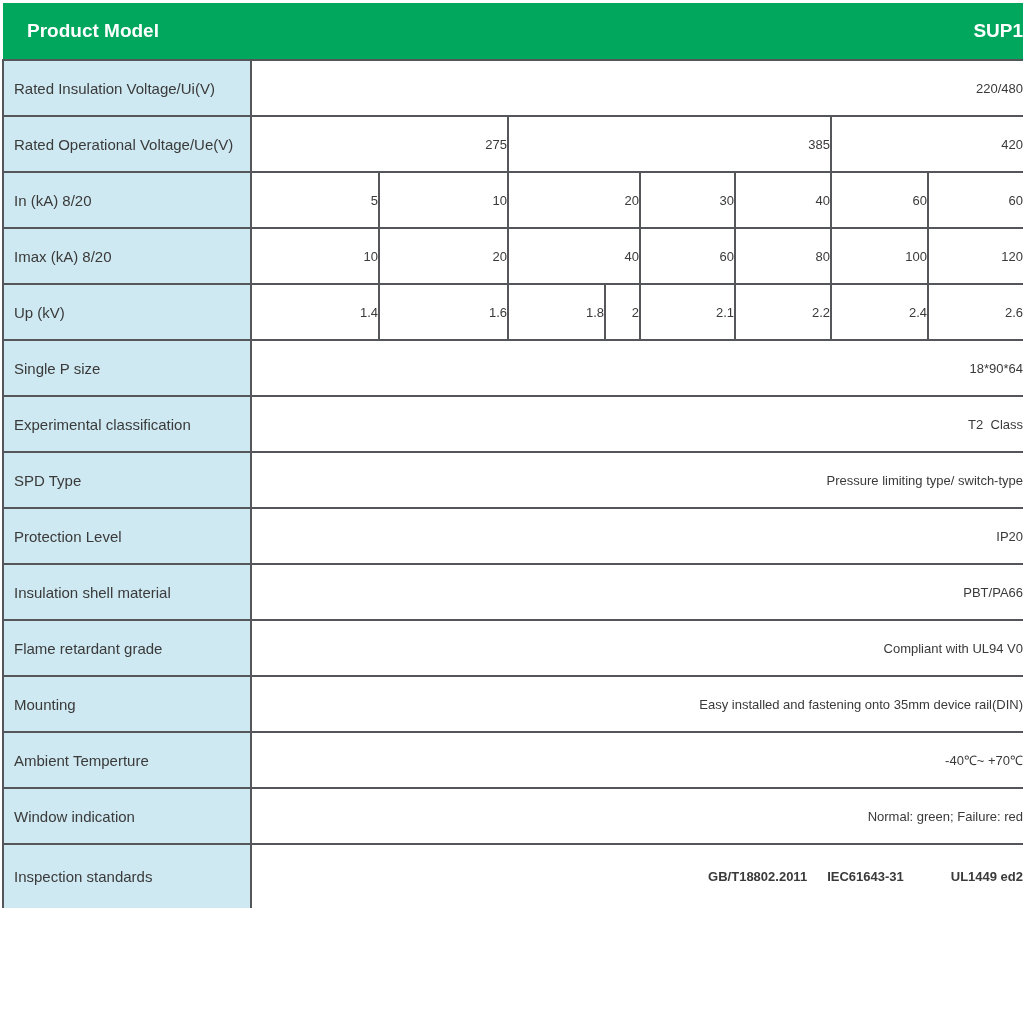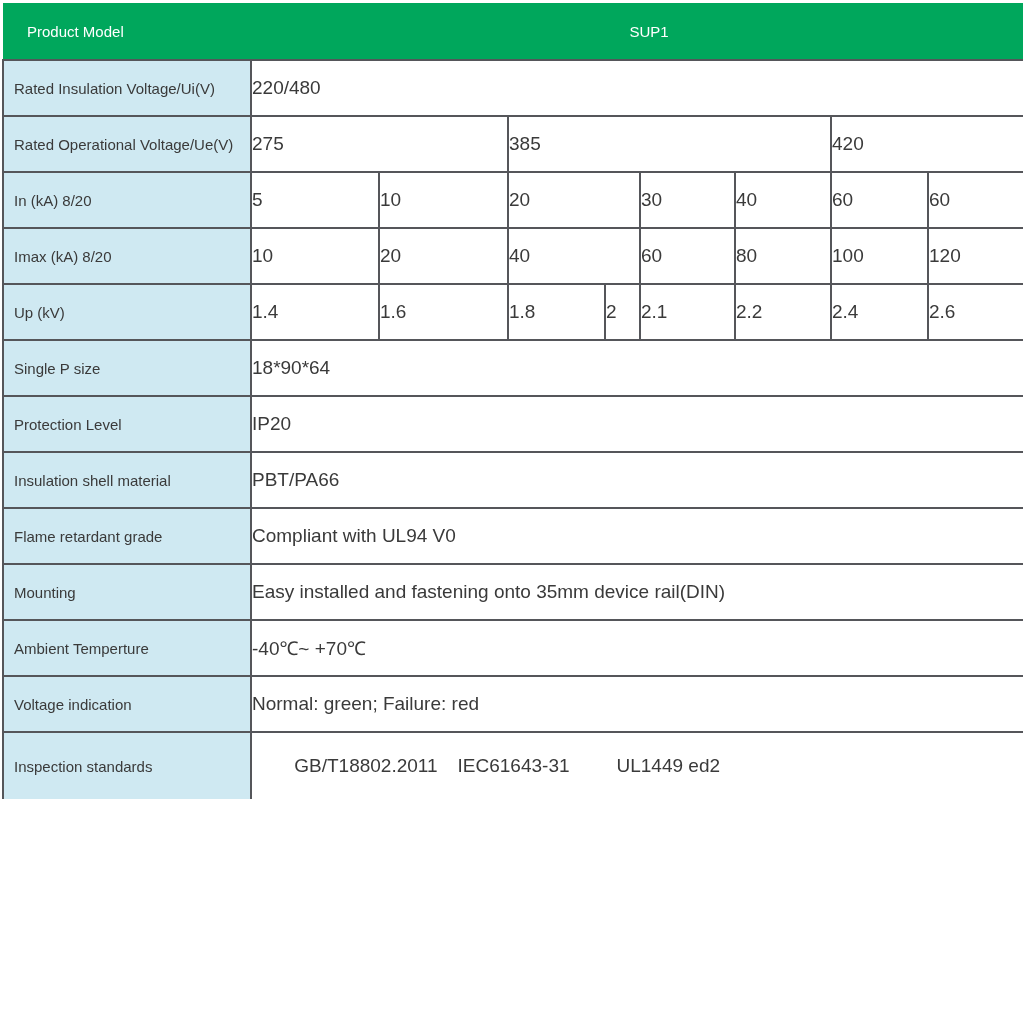--- a/index.html
+++ b/index.html
@@ -29,41 +29,41 @@
     overflow:hidden;
     vertical-align:middle;
   }
   tr{height:56px;}
   tr.header-row{height:57px;}
   tr.bottom-row{height:64px;}
   tr.header-row th{
     border:none;
     background:var(--header-green);
     color:var(--header-text);
-    font-size:15px;
-    font-weight:normal;
+    font-size:19px;
+    font-weight:bold;
     padding-left:24px;
   }
   th.header-label{text-align:left;padding-left:11px;}
-  th.header-model{text-align:center;border-left:6px solid #ffffff;}
+  th.header-model{text-align:right;border-left:6px solid #ffffff;}
   td.lab{
     background:var(--label-blue);
     text-align:left;
     padding-left:10px;
     font-size:15px;
   }
   td.val{
     background:#ffffff;
-    text-align:left;
-    font-size:19px;
+    text-align:right;
+    font-size:13px;
     white-space:pre;
   }
   td.last{border-right:none;}
   tr.bottom-row td{border-bottom:none;}
-  .std{display:inline-block;}
+  .std{display:inline-block;font-weight:bold;}
   .std + .std{margin-left:20px;}
   .std:nth-child(3){margin-left:11px;padding-left:36px;}
 </style>
 </head>
 <body>
 
 <div class="page">
   <table class="spec">
     <colgroup>
       <col style="width:248px">
@@ -129,21 +129,29 @@
       <td class="val">2.4</td>
       <td class="val last">2.6</td>
     </tr>
 
     <tr>
       <td class="lab">Single P size</td>
       <td class="val last" colspan="8">18*90*64</td>
     </tr>
 
 
+    <tr>
+      <td class="lab">Experimental classification</td>
+      <td class="val last" colspan="8">T2  Class</td>
+    </tr>
 
+    <tr>
+      <td class="lab">SPD Type</td>
+      <td class="val last" colspan="8">Pressure limiting type/ switch-type</td>
+    </tr>
 
     <tr>
       <td class="lab">Protection Level</td>
       <td class="val last" colspan="8">IP20</td>
     </tr>
 
     <tr>
       <td class="lab">Insulation shell material</td>
       <td class="val last" colspan="8">PBT/PA66</td>
     </tr>
@@ -157,21 +165,21 @@
       <td class="lab">Mounting</td>
       <td class="val last" colspan="8">Easy installed and fastening onto 35mm device rail(DIN)</td>
     </tr>
 
     <tr>
       <td class="lab">Ambient Temperture</td>
       <td class="val last" colspan="8">-40℃~ +70℃</td>
     </tr>
 
     <tr>
-      <td class="lab">Voltage indication</td>
+      <td class="lab">Window indication</td>
       <td class="val last" colspan="8">Normal: green; Failure: red</td>
     </tr>
 
     <tr class="bottom-row">
       <td class="lab">Inspection standards</td>
       <td class="val last" colspan="8">
         <span class="std">GB/T18802.2011</span><span class="std">IEC61643-31</span><span class="std">UL1449 ed2</span>
       </td>
     </tr>
   </tbody>

